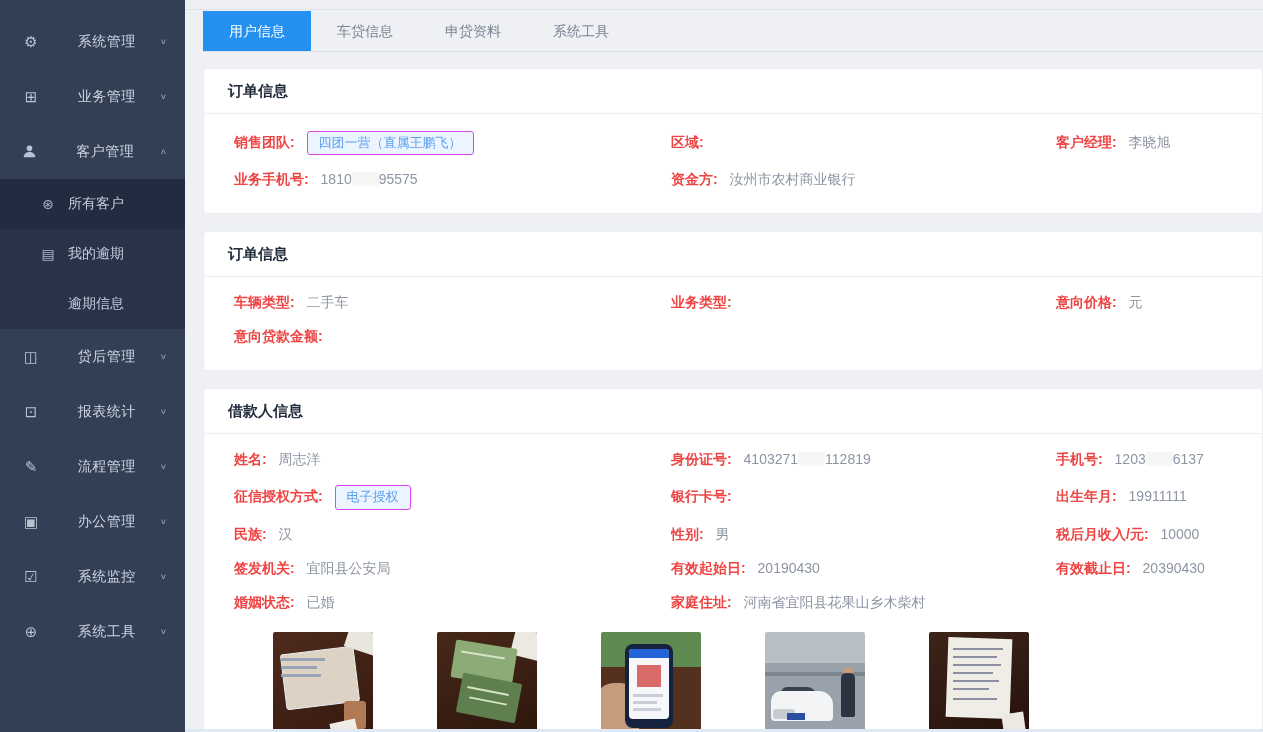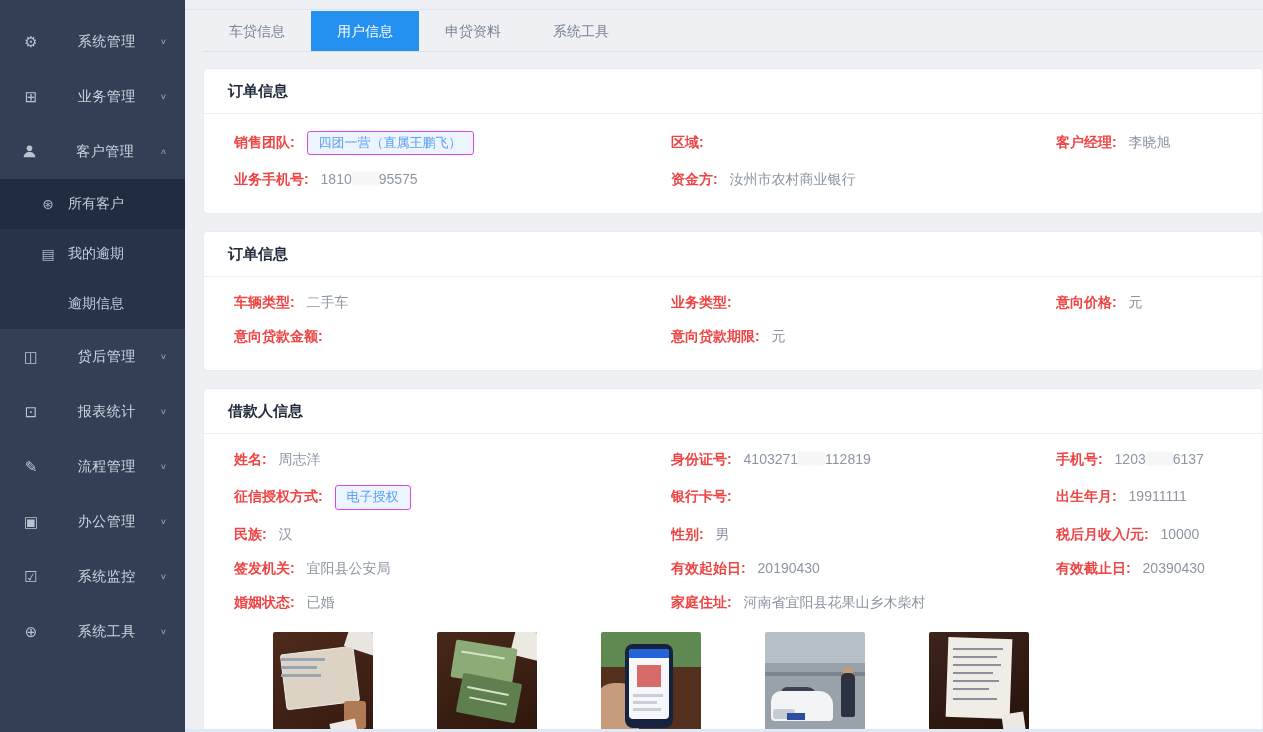--- a/index.html
+++ b/index.html
@@ -158,22 +158,22 @@
       <span class="ic">⊕</span>
       <span class="lbl">系统工具</span>
       <span class="chev">∨</span>
     </div>
   </div>
 
   <div class="main">
     <div class="top-strip"></div>
 
     <div class="tabbar">
+      <div class="tab active">用户信息</div>
       <div class="tab">车贷信息</div>
-      <div class="tab active">用户信息</div>
       <div class="tab">申贷资料</div>
       <div class="tab">系统工具</div>
     </div>
 
     <div class="content">
 
       <div class="card">
         <div class="card-hd">订单信息</div>
         <div class="card-bd">
           <div class="frow">
@@ -218,24 +218,20 @@
             </div>
             <div class="field">
               <span class="flabel">意向价格:</span>
               <span class="fvalue">元</span>
             </div>
           </div>
           <div class="frow">
             <div class="field">
               <span class="flabel">意向贷款金额:</span>
               <span class="fvalue"></span>
-            </div>
-            <div class="field">
-              <span class="flabel">意向贷款期限:</span>
-              <span class="fvalue">元</span>
             </div>
             <div class="field"></div>
           </div>
         </div>
       </div>
 
       <div class="card">
         <div class="card-hd">借款人信息</div>
         <div class="card-bd">
           <div class="frow">

